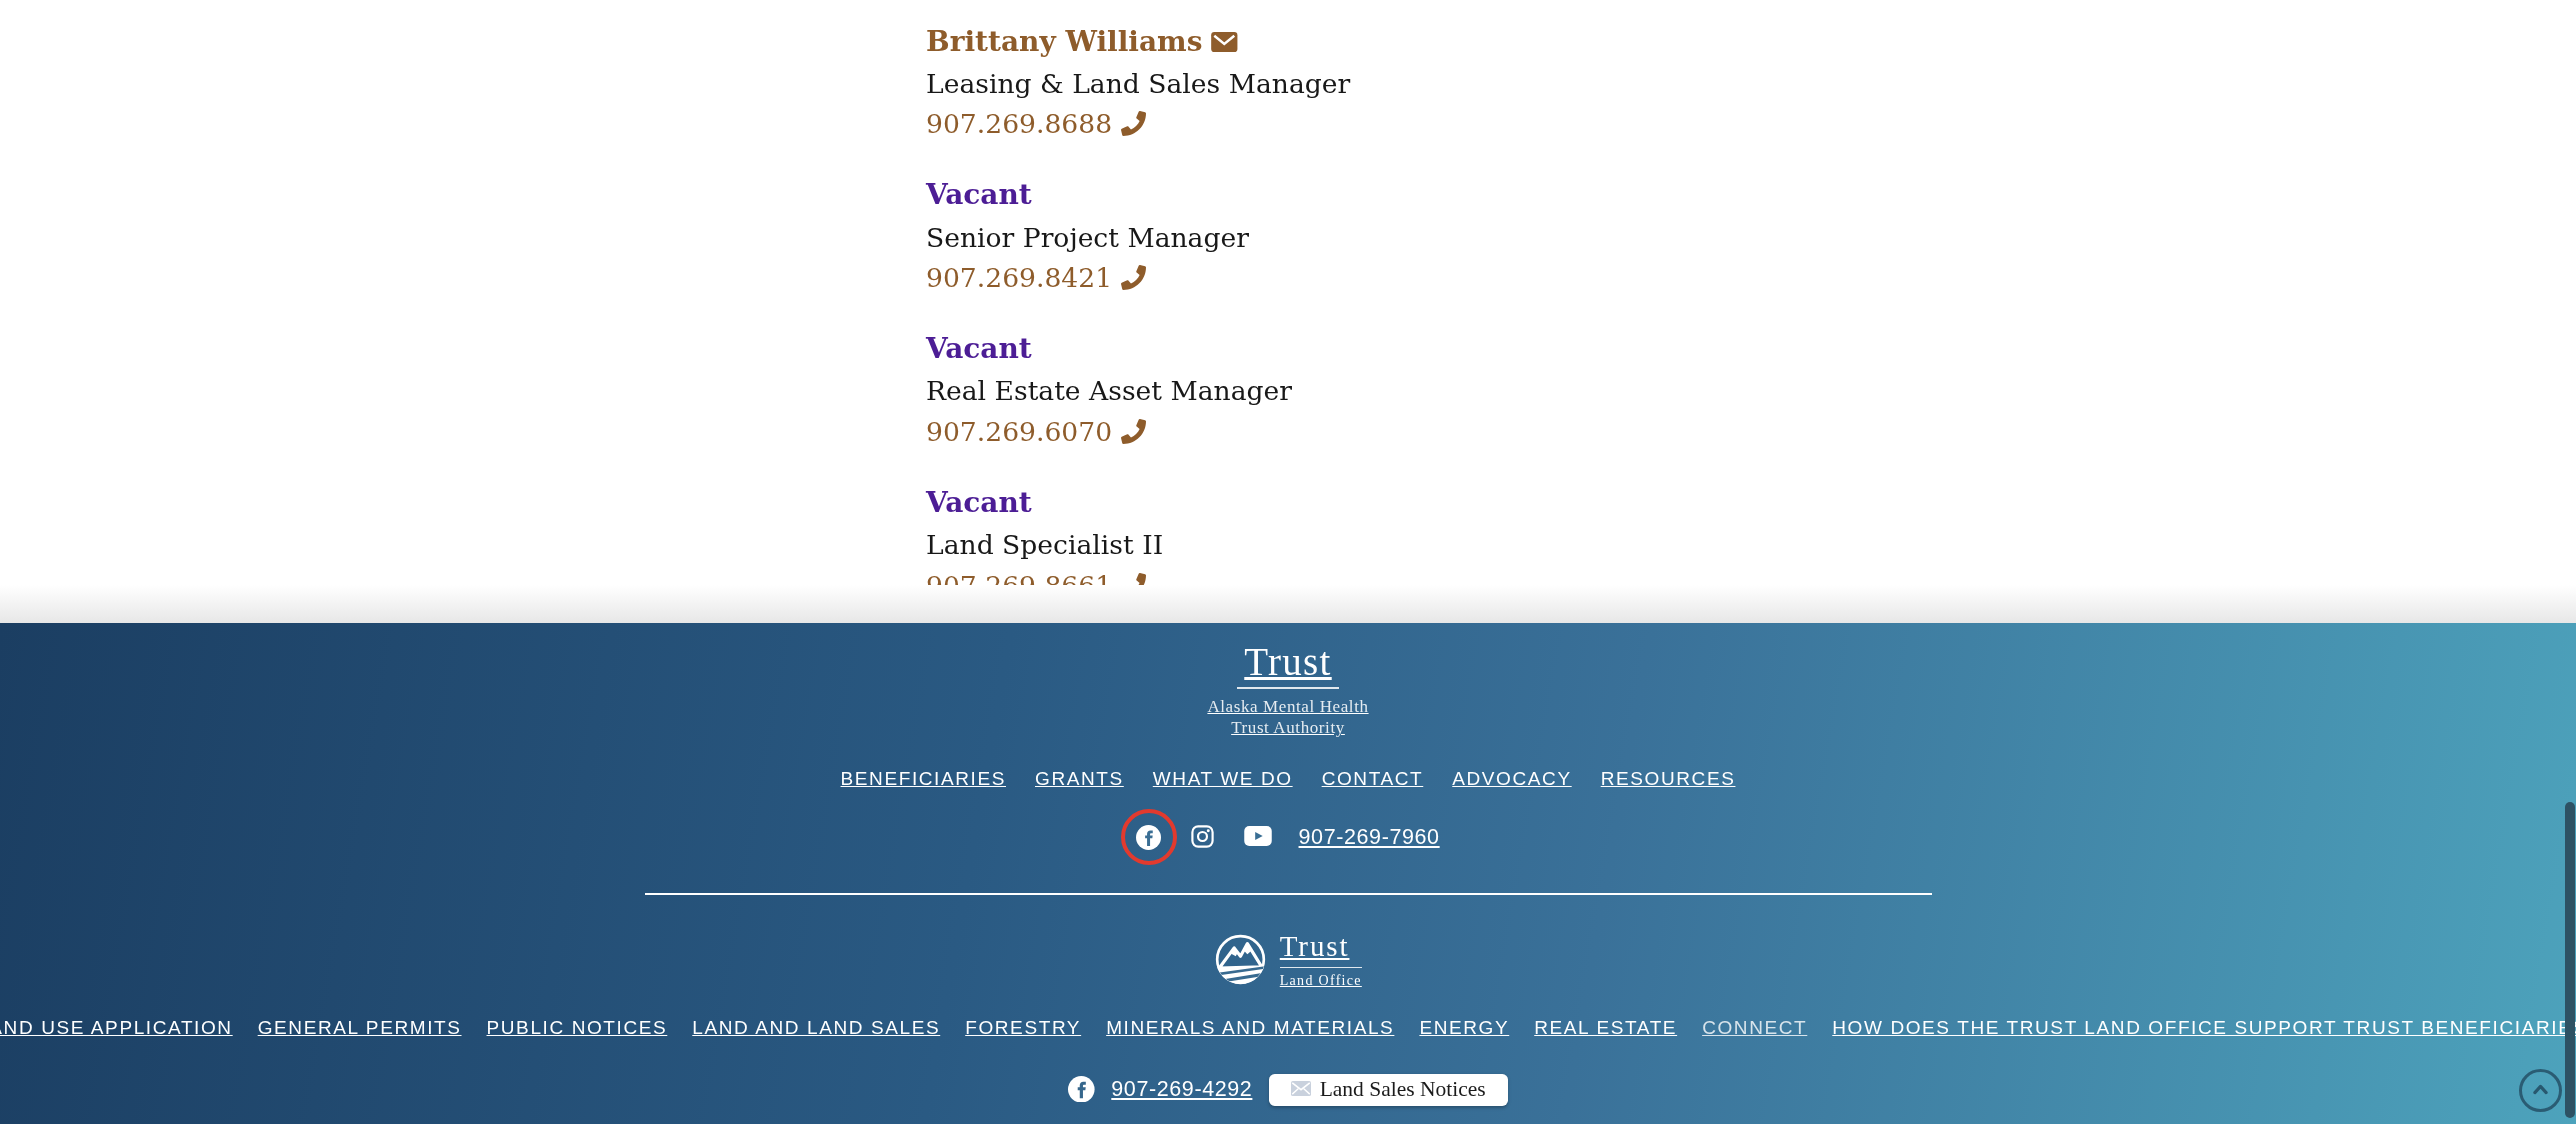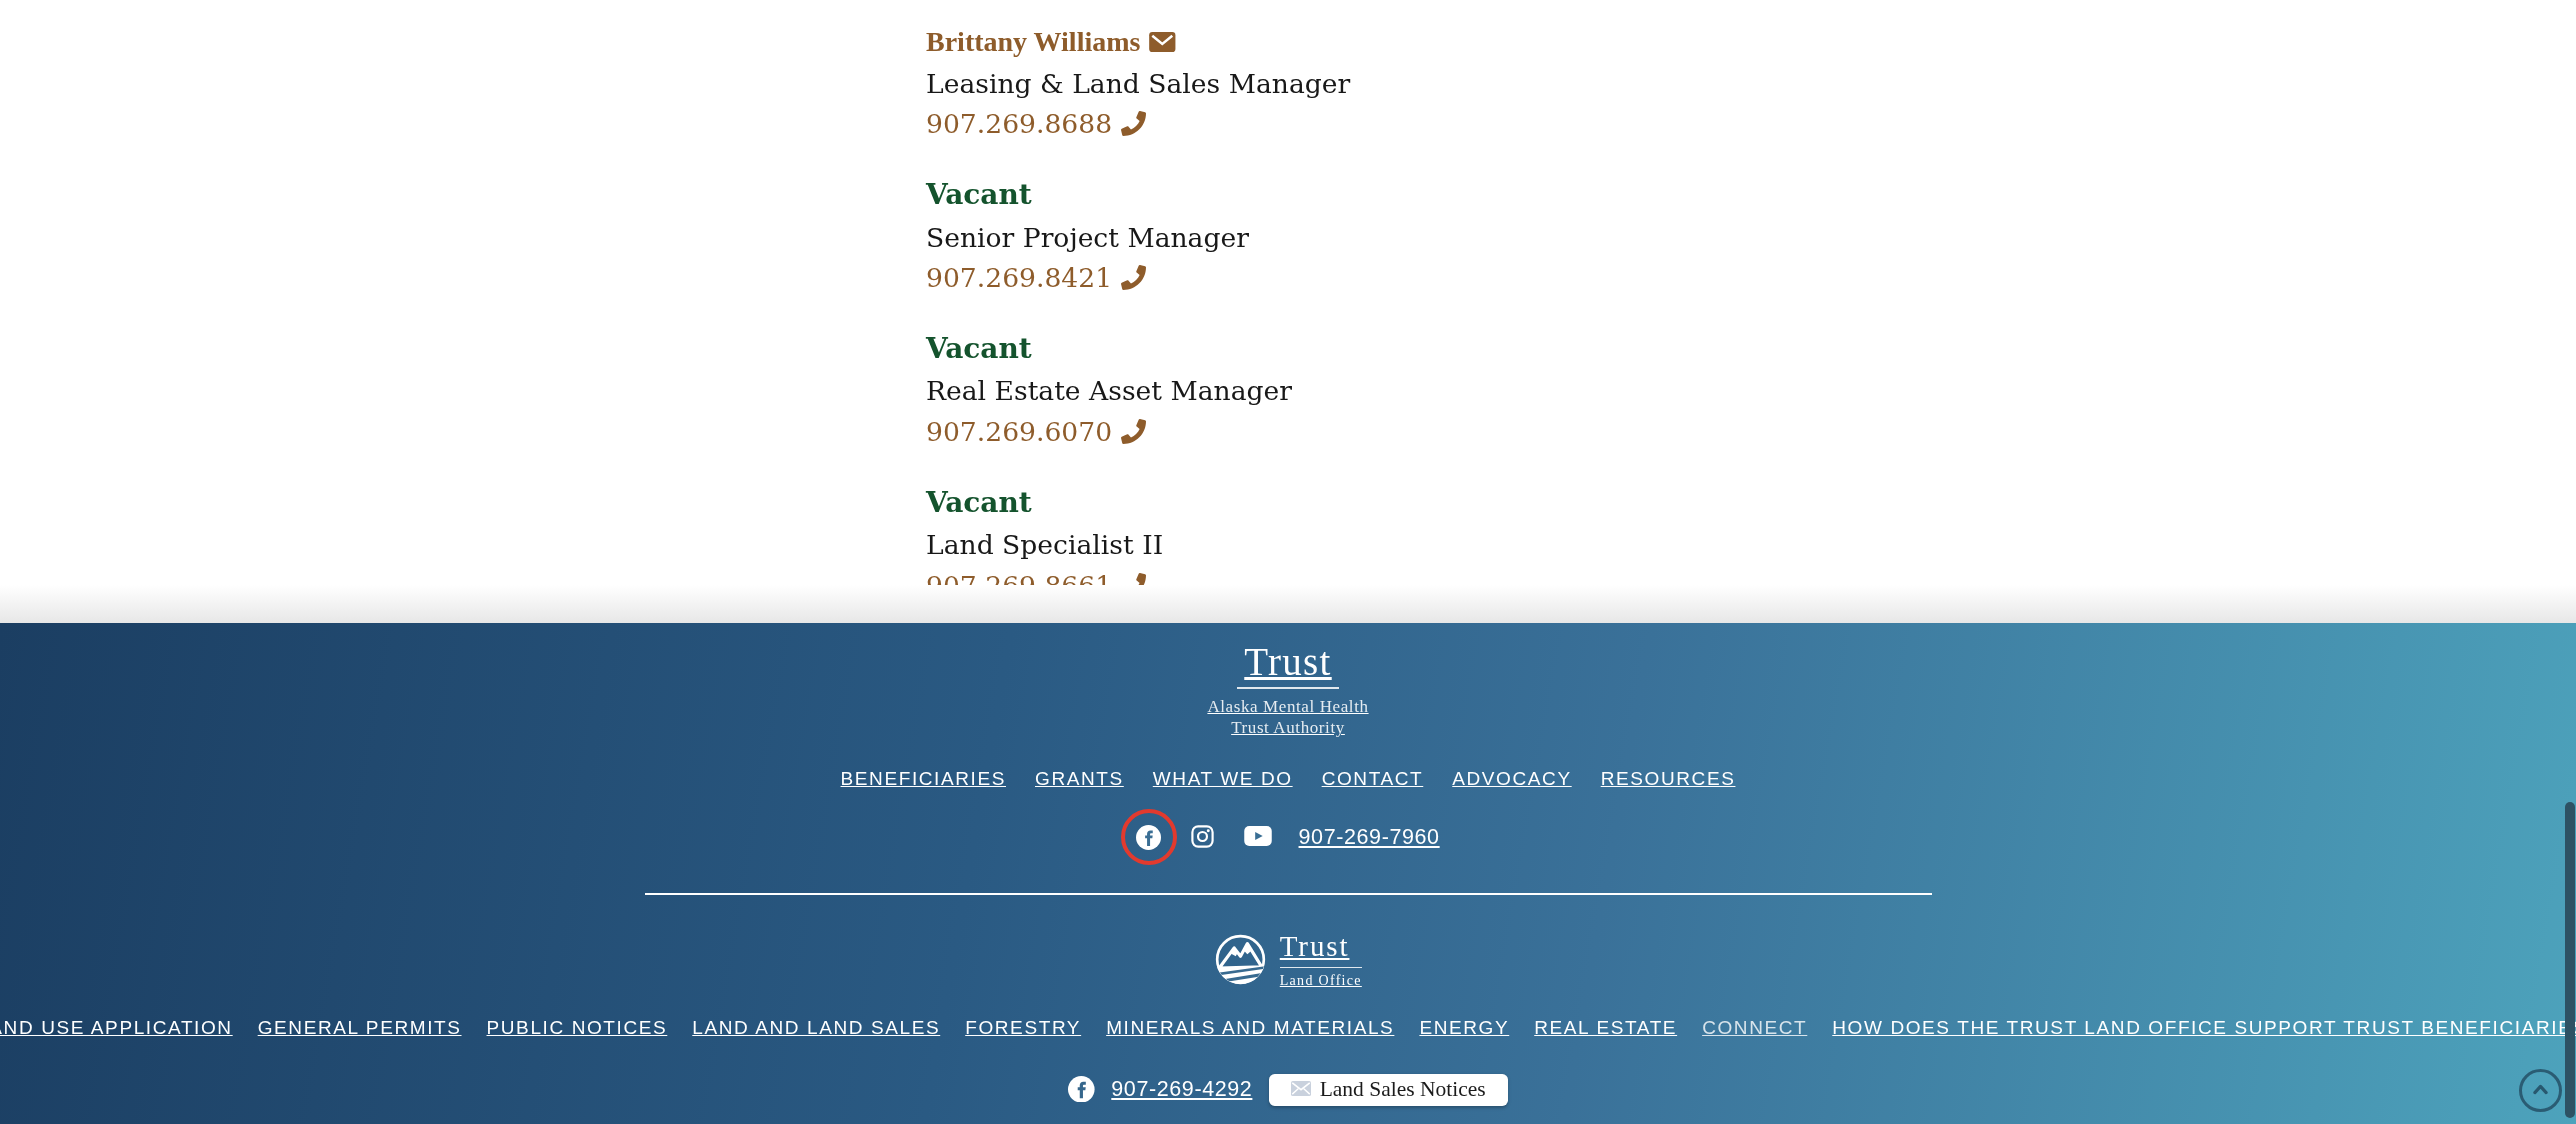--- a/index.html
+++ b/index.html
@@ -5,22 +5,22 @@
   * { margin:0; padding:0; box-sizing:border-box; }
   html,body { width:2576px; height:1124px; background:#ffffff; overflow:hidden;
               font-family:"Liberation Sans", sans-serif; }
   .page { position:relative; width:2576px; height:1124px; background:#ffffff; }
 
   
   .contacts { position:absolute; left:926px; top:23px;
               font-family:"DejaVu Serif", serif; }
   .contact-block { margin-bottom:37px; }
   .contact-name-row { display:flex; align-items:center; gap:8.9px; height:37px; }
-  .contact-name { font-size:28px; font-weight:bold; color:#14532d; line-height:1; }
-  .contact-name.is-link { color:#8e5c2b; cursor:pointer;font-family:Liberation Serif, serif; }
+  .contact-name { font-size:28px; font-weight:bold; color:#4c1d95; line-height:1; }
+  .contact-name.is-link { color:#8e5c2b; cursor:pointer; }
   .contact-role { font-size:26.6px; color:#181818; line-height:1; margin-top:10px; height:28px;
                   display:flex; align-items:center; }
   .contact-phone-row { display:flex; align-items:center; gap:8.9px; margin-top:8.9px; height:33px;
                        color:#8e5c2b; font-size:26.6px; cursor:pointer; }
   .icon-email svg { display:block; }
   .icon-phone svg { display:block; }
 
   
   .pre-footer { position:absolute; left:0; top:585px; width:2576px; height:38px;
                 background:linear-gradient(#ffffff, #e7e7e7); }

